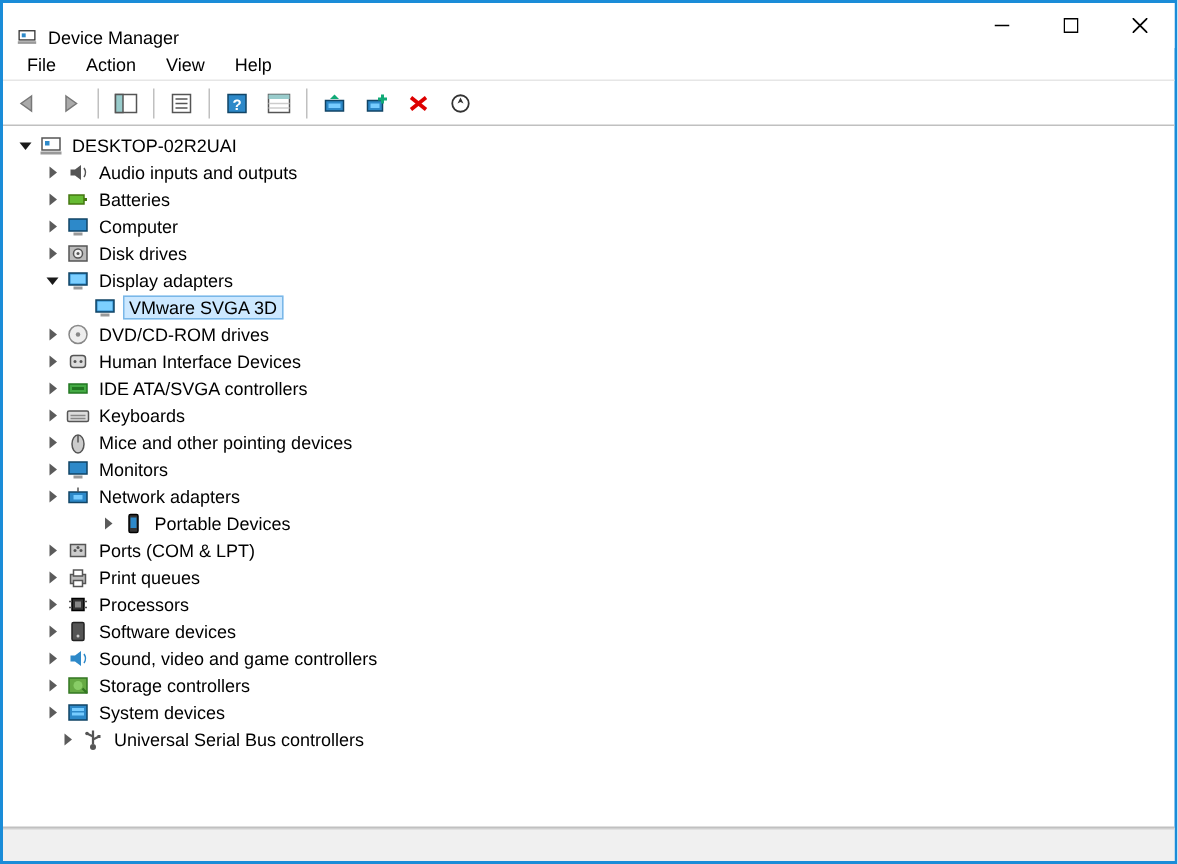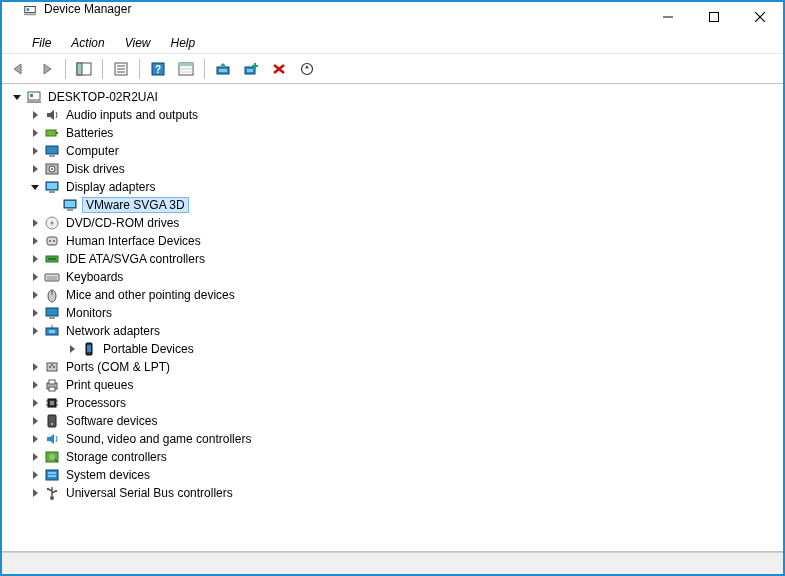--- a/index.html
+++ b/index.html
@@ -14,22 +14,22 @@
     width: 785px;
     height: 576px;
     border: 2px solid #1a8cd8;
     background: #fff;
     display: flex;
     flex-direction: column;
   }
   .titlebar {
     height: 30px;
     display: flex;
-    align-items: flex-start;
-    padding-left: 20px;
+    align-items: flex-end;
+    padding-left: 8px;
     background: #fff;
   }
   .titlebar .title-icon {
     width: 16px; height: 16px;
     margin-right: 6px;
     display: inline-flex; align-items: center; justify-content: center;
   }
   .titlebar .title-text {
     flex: 0 0 auto;
     font-size: 12px;
@@ -39,24 +39,23 @@
   .win-btn {
     width: 46px; height: 30px;
     display: flex; align-items: center; justify-content: center;
     font-size: 14px;
   }
 
   .menubar {
     height: 22px;
     display: flex;
     align-items: center;
-    padding: 0 22px;
+    padding: 0 8px;
     gap: 4px;
     border-bottom: 1px solid #e6e6e6;
-    font-style: italic;
   }
   .menu-item {
     padding: 2px 8px;
     font-size: 12px;
     cursor: default;
   }
 
   .toolbar {
     height: 30px;
     display: flex;
@@ -470,21 +469,21 @@
         <span class="twisty closed"></span>
         <span class="node-icon">
           <svg width="16" height="16" viewBox="0 0 16 16">
             <rect x="2" y="3" width="12" height="10" fill="#2d89c9" stroke="#146"></rect>
             <rect x="4" y="5" width="8" height="2" fill="#7cf"></rect>
             <rect x="4" y="8" width="8" height="2" fill="#7cf"></rect>
           </svg>
         </span>
         <span class="node-label">System devices</span>
       </div>
-      <div class="tree-row" style="padding-left: 26px;">
+      <div class="tree-row" style="padding-left: 36px;">
         <span class="twisty closed"></span>
         <span class="node-icon">
           <svg width="16" height="16" viewBox="0 0 16 16">
             <circle cx="8" cy="13" r="2" fill="#555"></circle>
             <line x1="8" y1="2" x2="8" y2="11" stroke="#555" stroke-width="1.5"></line>
             <line x1="8" y1="6" x2="4" y2="4" stroke="#555" stroke-width="1.5"></line>
             <line x1="8" y1="8" x2="12" y2="6" stroke="#555" stroke-width="1.5"></line>
             <circle cx="4" cy="4" r="1.2" fill="#555"></circle>
             <rect x="11" y="5" width="2" height="2" fill="#555"></rect>
           </svg>

